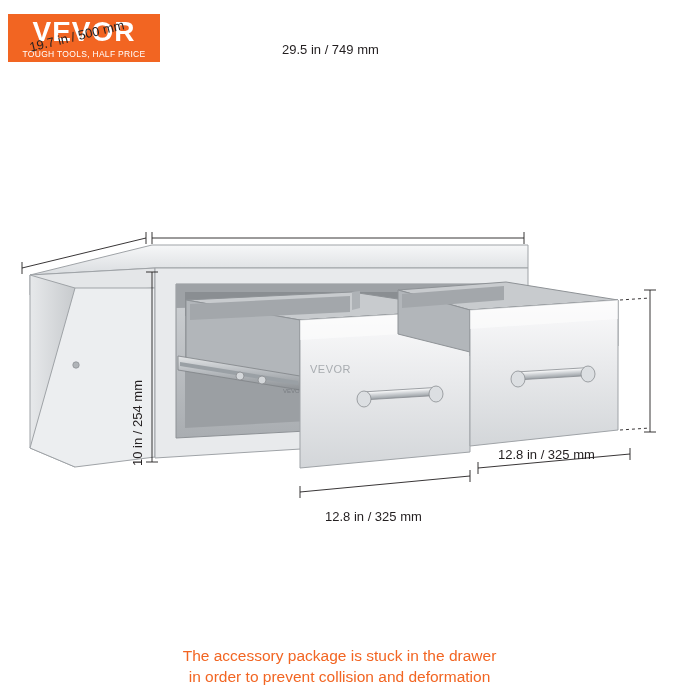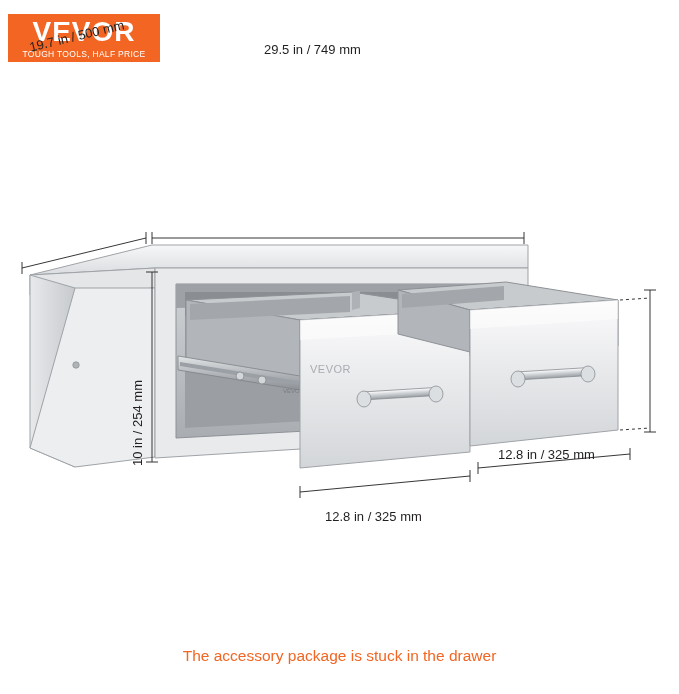--- a/index.html
+++ b/index.html
@@ -224,25 +224,26 @@
 
     <line x1="478" y1="288" x2="630" y2="274"></line>
     <line x1="478" y1="282" x2="478" y2="294"></line>
     <line x1="630" y1="268" x2="630" y2="280"></line>
   </g>
 </svg>
 </div>
 
 <div class="dim-label" style="left:28px; top:40px; transform:rotate(-13.5deg); transform-origin:0 0;">19.7 in / 500 mm</div>
 
-<div class="dim-label" style="left:264px; top:42px;">29.5 in / 749 mm</div>
+<div class="dim-label" style="left:282px; top:42px;">29.5 in / 749 mm</div>
 
 <div class="dim-label rot-90" style="left:130px; top:466px;">10 in / 254 mm</div>
 
 <div class="dim-label rot-90" style="left:676px; top:408px;">7.5 in / 190 mm</div>
 
 <div class="dim-label" style="left:325px; top:509px;">12.8 in / 325 mm</div>
 
 <div class="dim-label" style="left:498px; top:447px;">12.8 in / 325 mm</div>
 
 <div class="caption">
   <div>The accessory package is stuck in the drawer</div>
+  <div>in order to prevent collision and deformation</div>
 </div>
 
 </body></html>

